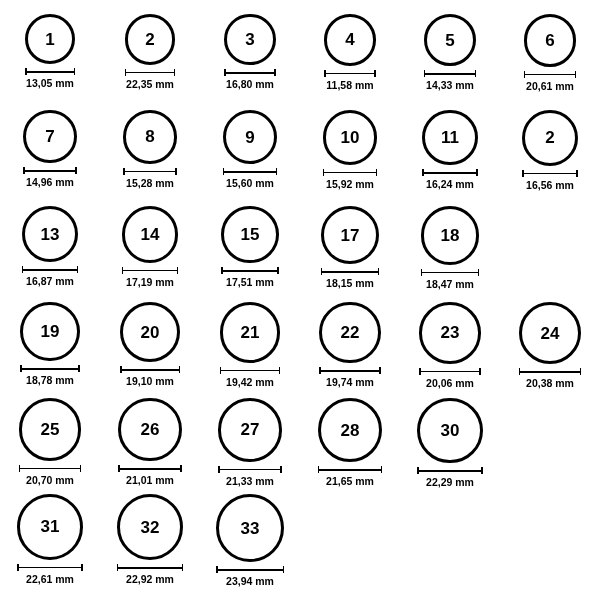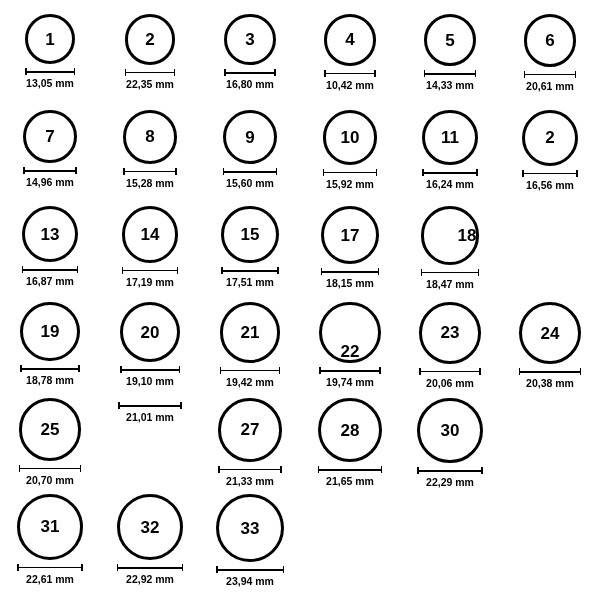--- a/index.html
+++ b/index.html
@@ -137,21 +137,21 @@
       <div class="cell">
         <div class="ring" style="width: 51.5868px; height: 51.5868px;">
           <span class="ring-label">4</span>
         </div>
         <div class="measure">
           <div class="dim-line" style="width: 51.5868px;">
             <span class="bar"></span>
             <span class="tick left"></span>
             <span class="tick right"></span>
           </div>
-          <div class="mm">10,42 mm</div>
+          <div class="mm">11,58 mm</div>
         </div>
       </div>
       <div class="cell">
         <div class="ring" style="width: 52.1157px; height: 52.1157px;">
           <span class="ring-label">5</span>
         </div>
         <div class="measure">
           <div class="dim-line" style="width: 52.1157px;">
             <span class="bar"></span>
             <span class="tick left"></span>
@@ -301,21 +301,21 @@
         <div class="measure">
           <div class="dim-line" style="width: 58.4298px;">
             <span class="bar"></span>
             <span class="tick left"></span>
             <span class="tick right"></span>
           </div>
           <div class="mm">18,15 mm</div>
         </div>
       </div>
       <div class="cell">
-        <div class="ring" style="width: 58.9587px; height: 58.9587px; justify-content: flex-end;">
+        <div class="ring" style="width: 58.9587px; height: 58.9587px;">
           <span class="ring-label">18</span>
         </div>
         <div class="measure">
           <div class="dim-line" style="width: 58.9587px;">
             <span class="bar"></span>
             <span class="tick left"></span>
             <span class="tick right"></span>
           </div>
           <div class="mm">18,47 mm</div>
         </div>
@@ -355,21 +355,21 @@
         <div class="measure">
           <div class="dim-line" style="width: 60.5289px;">
             <span class="bar"></span>
             <span class="tick left"></span>
             <span class="tick right"></span>
           </div>
           <div class="mm">19,42 mm</div>
         </div>
       </div>
       <div class="cell">
-        <div class="ring" style="width: 61.0579px; height: 61.0579px; align-items: flex-end;">
+        <div class="ring" style="width: 61.0579px; height: 61.0579px;">
           <span class="ring-label">22</span>
         </div>
         <div class="measure">
           <div class="dim-line" style="width: 61.0579px;">
             <span class="bar"></span>
             <span class="tick left"></span>
             <span class="tick right"></span>
           </div>
           <div class="mm">19,74 mm</div>
         </div>
@@ -409,20 +409,23 @@
         <div class="measure">
           <div class="dim-line" style="width: 62.6446px;">
             <span class="bar"></span>
             <span class="tick left"></span>
             <span class="tick right"></span>
           </div>
           <div class="mm">20,70 mm</div>
         </div>
       </div>
       <div class="cell">
+        <div class="ring" style="width: 63.157px; height: 63.157px;">
+          <span class="ring-label">26</span>
+        </div>
         <div class="measure">
           <div class="dim-line" style="width: 63.157px;">
             <span class="bar"></span>
             <span class="tick left"></span>
             <span class="tick right"></span>
           </div>
           <div class="mm">21,01 mm</div>
         </div>
       </div>
       <div class="cell">

